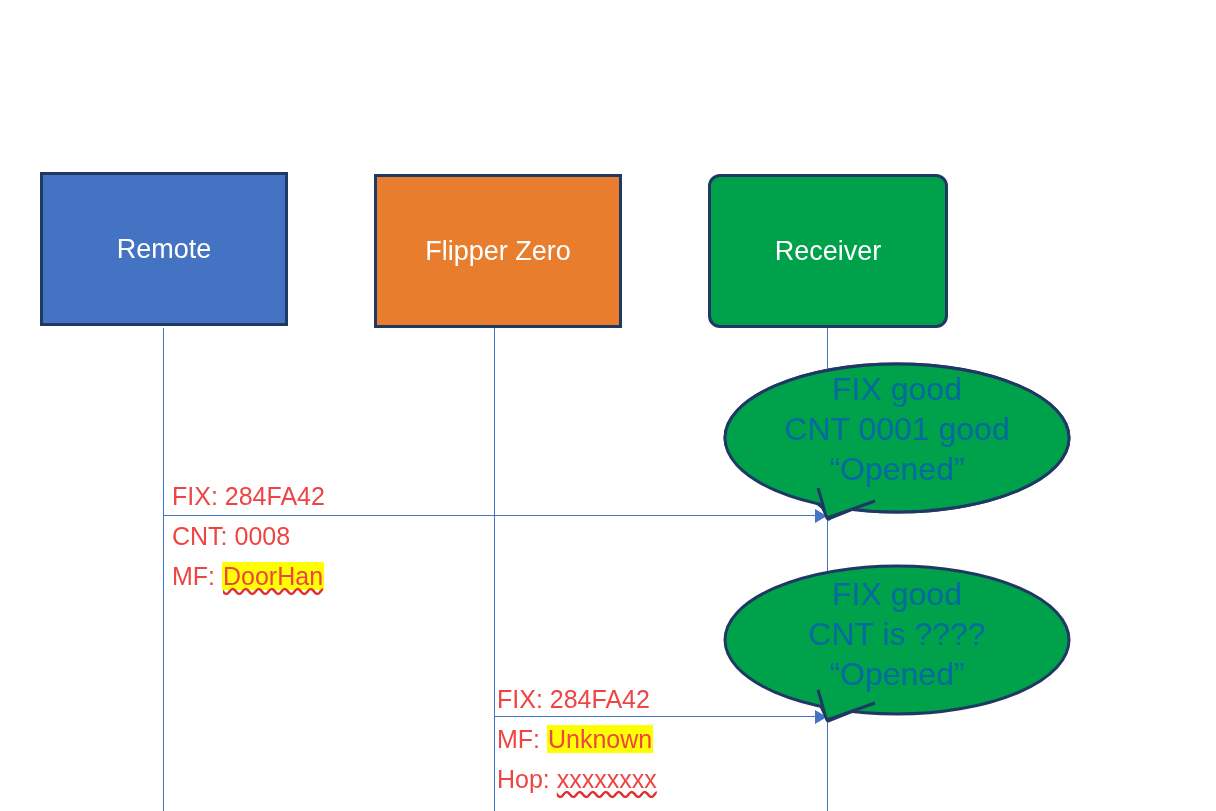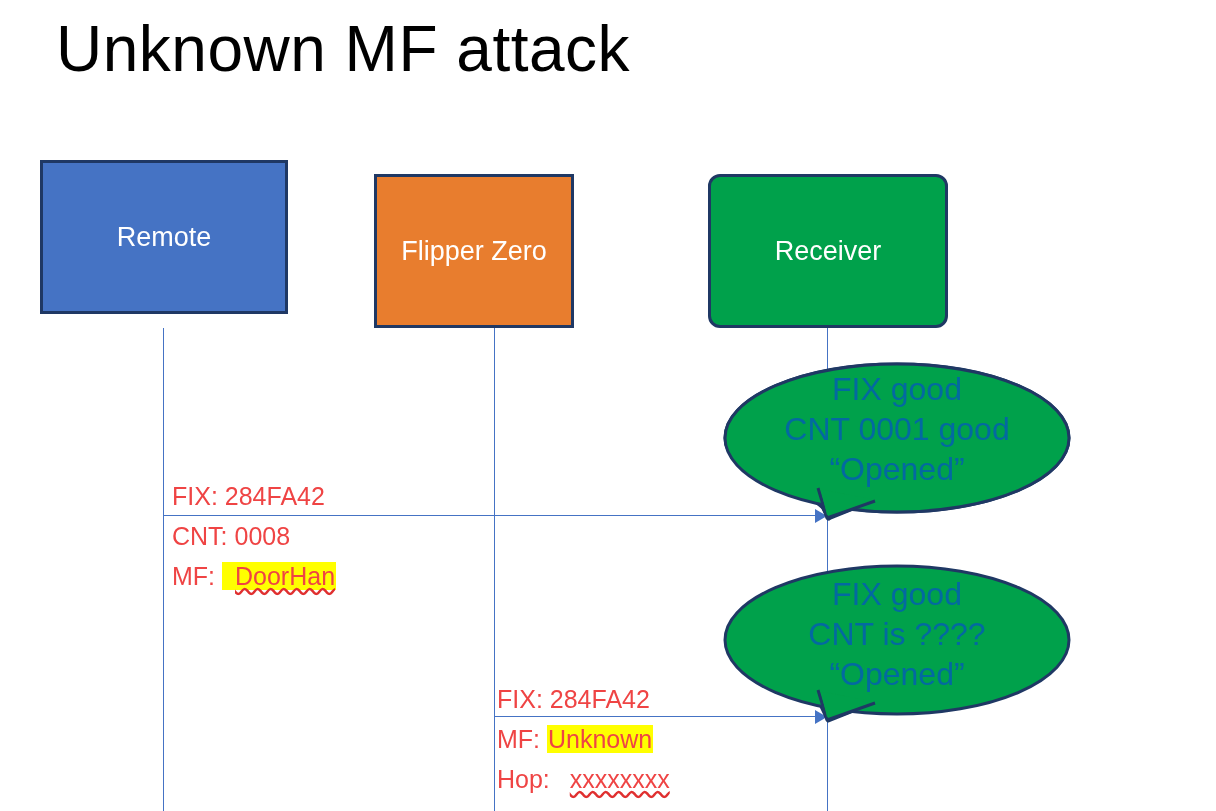--- a/index.html
+++ b/index.html
@@ -41,22 +41,22 @@
     align-items: center;
     justify-content: center;
   }
   .actor-label {
     color: #ffffff;
     font-size: 27px;
     line-height: 32px;
     font-weight: 400;
     white-space: nowrap;
   }
-  #actor-remote   { left: 40px;  top: 160px; width: 248px; height: 154px; }
-  #actor-flipper  { left: 374px; top: 174px; width: 200px; height: 154px; }
+  #actor-remote   { left: 40px;  top: 172px; width: 248px; height: 154px; }
+  #actor-flipper  { left: 374px; top: 174px; width: 248px; height: 154px; }
   #actor-receiver { left: 708px; top: 174px; width: 240px; height: 154px; border-radius: 12px; }
 
   
   .lifeline {
     position: absolute;
     width: 1px;
     background: #4573C4;
     top: 328px;
     height: 483px;
   }
@@ -102,21 +102,20 @@
   #msg-text-2 { left: 497px; top: 679px; }
 
   .hl {
     background: #FFFF00;
     padding: 0 1px;
   }
   .spell {
     text-decoration: underline wavy #E03030;
     text-decoration-skip-ink: none;
     text-underline-offset: 2px;
-    padding-left: 13px;
   }
 
   
   .bubble {
     position: absolute;
   }
   .bubble svg {
     position: absolute;
     left: 0;
     top: 0;
@@ -136,21 +135,20 @@
   #bubble-1 { left: 723px; top: 362px; width: 348px; height: 157px; }
   #bubble-2 { left: 723px; top: 564px; width: 348px; height: 157px; }
   #bubble-1 .bubble-text { padding-top: 7px; }
   #bubble-2 .bubble-text { padding-top: 10px; }
 </style>
 </head>
 <body>
 
 <div id="slide">
 
-  <div class="slide-title">Unknown MF attack</div>
 
   <div class="actor-box" id="actor-remote" style="background:#4573C4;">
     <span class="actor-label">Remote</span>
   </div>
 
   <div class="actor-box" id="actor-flipper" style="background:#E87D2E;">
     <span class="actor-label">Flipper Zero</span>
   </div>
 
   <div class="actor-box" id="actor-receiver" style="background:#00A14B;">

